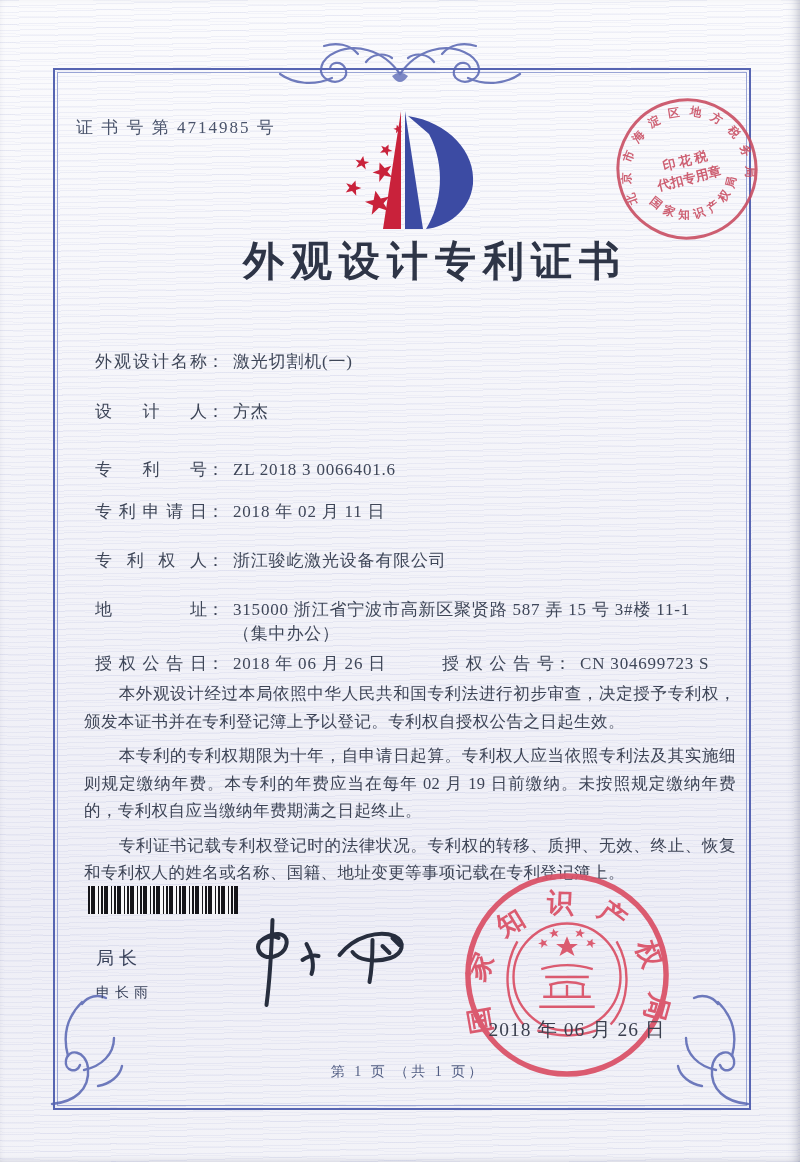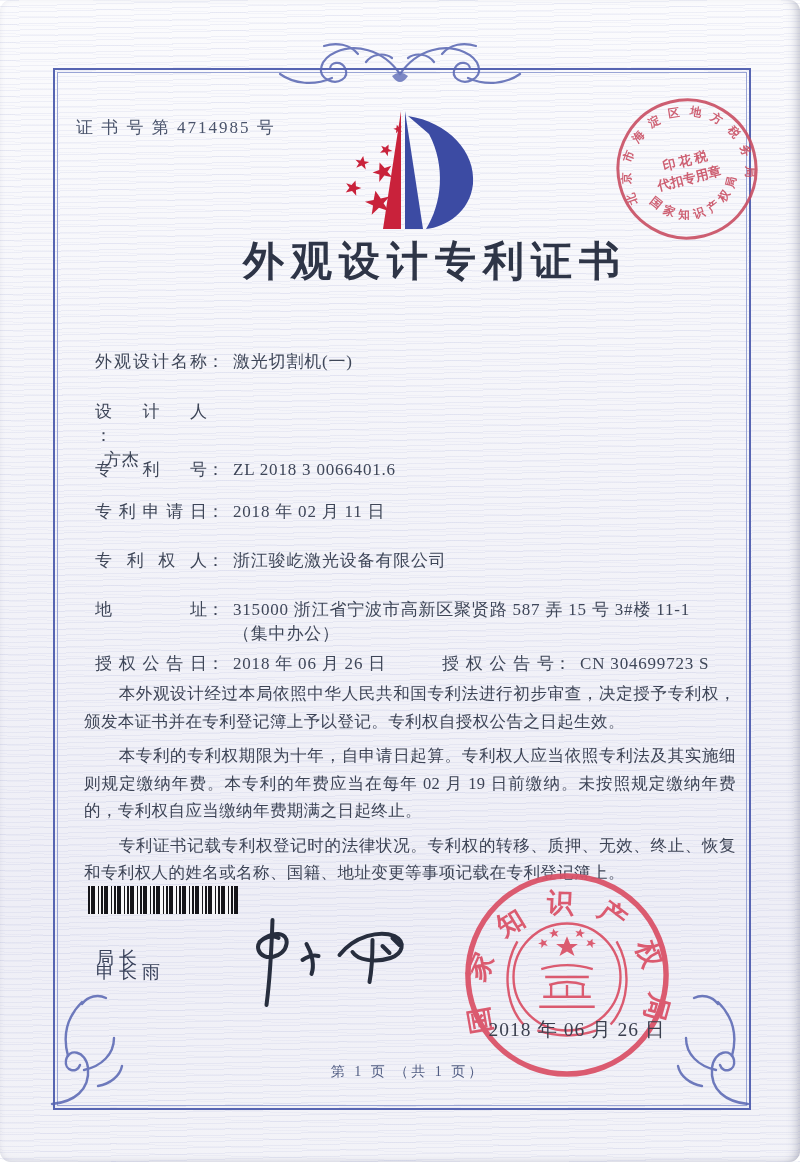--- a/index.html
+++ b/index.html
@@ -5,21 +5,20 @@
   html,body{margin:0;padding:0;}
   body{
     width:800px;height:1162px;overflow:hidden;
     font-family:"Liberation Serif","DejaVu Serif",serif;
     background:#ffffff;
   }
   .paper{
     position:relative;width:800px;height:1162px;
     background:linear-gradient(180deg,#fbfbfd 0%,#f4f4f9 40%,#eeeef6 78%,#f3f3f8 100%);
     box-shadow:inset -9px 0 12px -8px rgba(55,60,90,.38), inset 0 -7px 10px -9px rgba(55,60,90,.22), inset 4px 0 8px -7px rgba(55,60,90,.18);
-    border-radius:11px;
   }
   .paper::before{
     content:"";position:absolute;inset:0;pointer-events:none;
     background:
       repeating-linear-gradient(178.5deg, rgba(122,132,196,.10) 0 1px, rgba(255,255,255,0) 1px 6px),
       repeating-linear-gradient(181.5deg, rgba(122,132,196,.06) 0 1px, rgba(255,255,255,0) 1px 9px);
   }
   .frame{
     position:absolute;left:53px;top:68px;width:694px;height:1038px;
     border:2.5px solid var(--frame_blue,#5765b2);
@@ -37,36 +36,36 @@
     color:#49536b;z-index:4;
   }
   .logo{position:absolute;left:326px;top:108px;z-index:4;}
   .stamp{position:absolute;left:612px;top:94px;color:var(--stamp_red,#c84a5f);opacity:.88;z-index:5;}
   .title{
     position:absolute;left:0;top:234px;width:800px;margin:0;text-align:center;
     font-size:41px;font-weight:600;letter-spacing:7px;color:#2e3547;z-index:4;padding-left:35px;
   }
   .fields{position:absolute;left:95px;top:350px;width:652px;color:#3e4658;font-size:17px;z-index:4;}
   .row{position:absolute;display:flex;align-items:flex-start;line-height:24px;}
-  .r1{top:0;} .r2{top:50px;flex-direction:column;} .r3{top:108px;} .r4{top:150px;} .r5{top:200px;font-family:Liberation Mono, monospace;} .r6{top:248px;} .r7{top:302px;}
+  .r1{top:0;} .r2{top:50px;} .r3{top:108px;} .r4{top:150px;} .r5{top:200px;font-family:Liberation Mono, monospace;} .r6{top:248px;} .r7{top:302px;}
   .lab{display:inline-block;width:112px;text-align:justify;text-align-last:justify;flex:none;}
   .col{flex:none;}
   .val{margin-left:9px;letter-spacing:.8px;}
   .r6 .val{width:470px;}
   .grp{display:flex;}
   .grp2{margin-left:56px;}
   .paras{position:absolute;left:84px;top:680px;width:652px;color:#3d4456;font-size:16.5px;
     line-height:27.5px;text-align:justify;z-index:4;}
   .paras p{margin:0 0 7px 0;text-indent:2.1em;letter-spacing:.4px;}
   .barcode{
     position:absolute;left:88px;top:886px;width:150px;height:28px;z-index:4;
     background:repeating-linear-gradient(90deg,#15151a 0 2px,#f6f6f8 2px 3px,#15151a 3px 7px,#f6f6f8 7px 10px,#15151a 10px 11px,#f6f6f8 11px 13px);
   }
   .signer-title{position:absolute;left:96px;top:946px;font-size:18px;letter-spacing:5px;color:#38415a;z-index:4;}
-  .signer-name{position:absolute;left:96px;top:960px;font-size:18px;letter-spacing:5px;color:#38415a;z-index:4;text-align:right;}
+  .signer-name{position:absolute;left:96px;top:984px;font-size:14px;letter-spacing:5px;color:#38415a;z-index:4;text-align:right;}
   .signature{position:absolute;left:212px;top:910px;color:#272e3e;z-index:6;}
   .seal{position:absolute;left:458px;top:866px;color:var(--seal_red,#da5066);opacity:.93;z-index:5;}
   .sealdate{position:absolute;left:465px;top:1016px;width:224px;text-align:center;
     font-size:19.5px;letter-spacing:1px;color:#3a3f4e;z-index:6;}
   .footer{position:absolute;left:0;top:1063px;width:800px;text-align:center;
     font-size:14px;letter-spacing:3px;color:#505c82;z-index:4;margin-left:8px;}
 </style>
 </head>
 <body>
 

